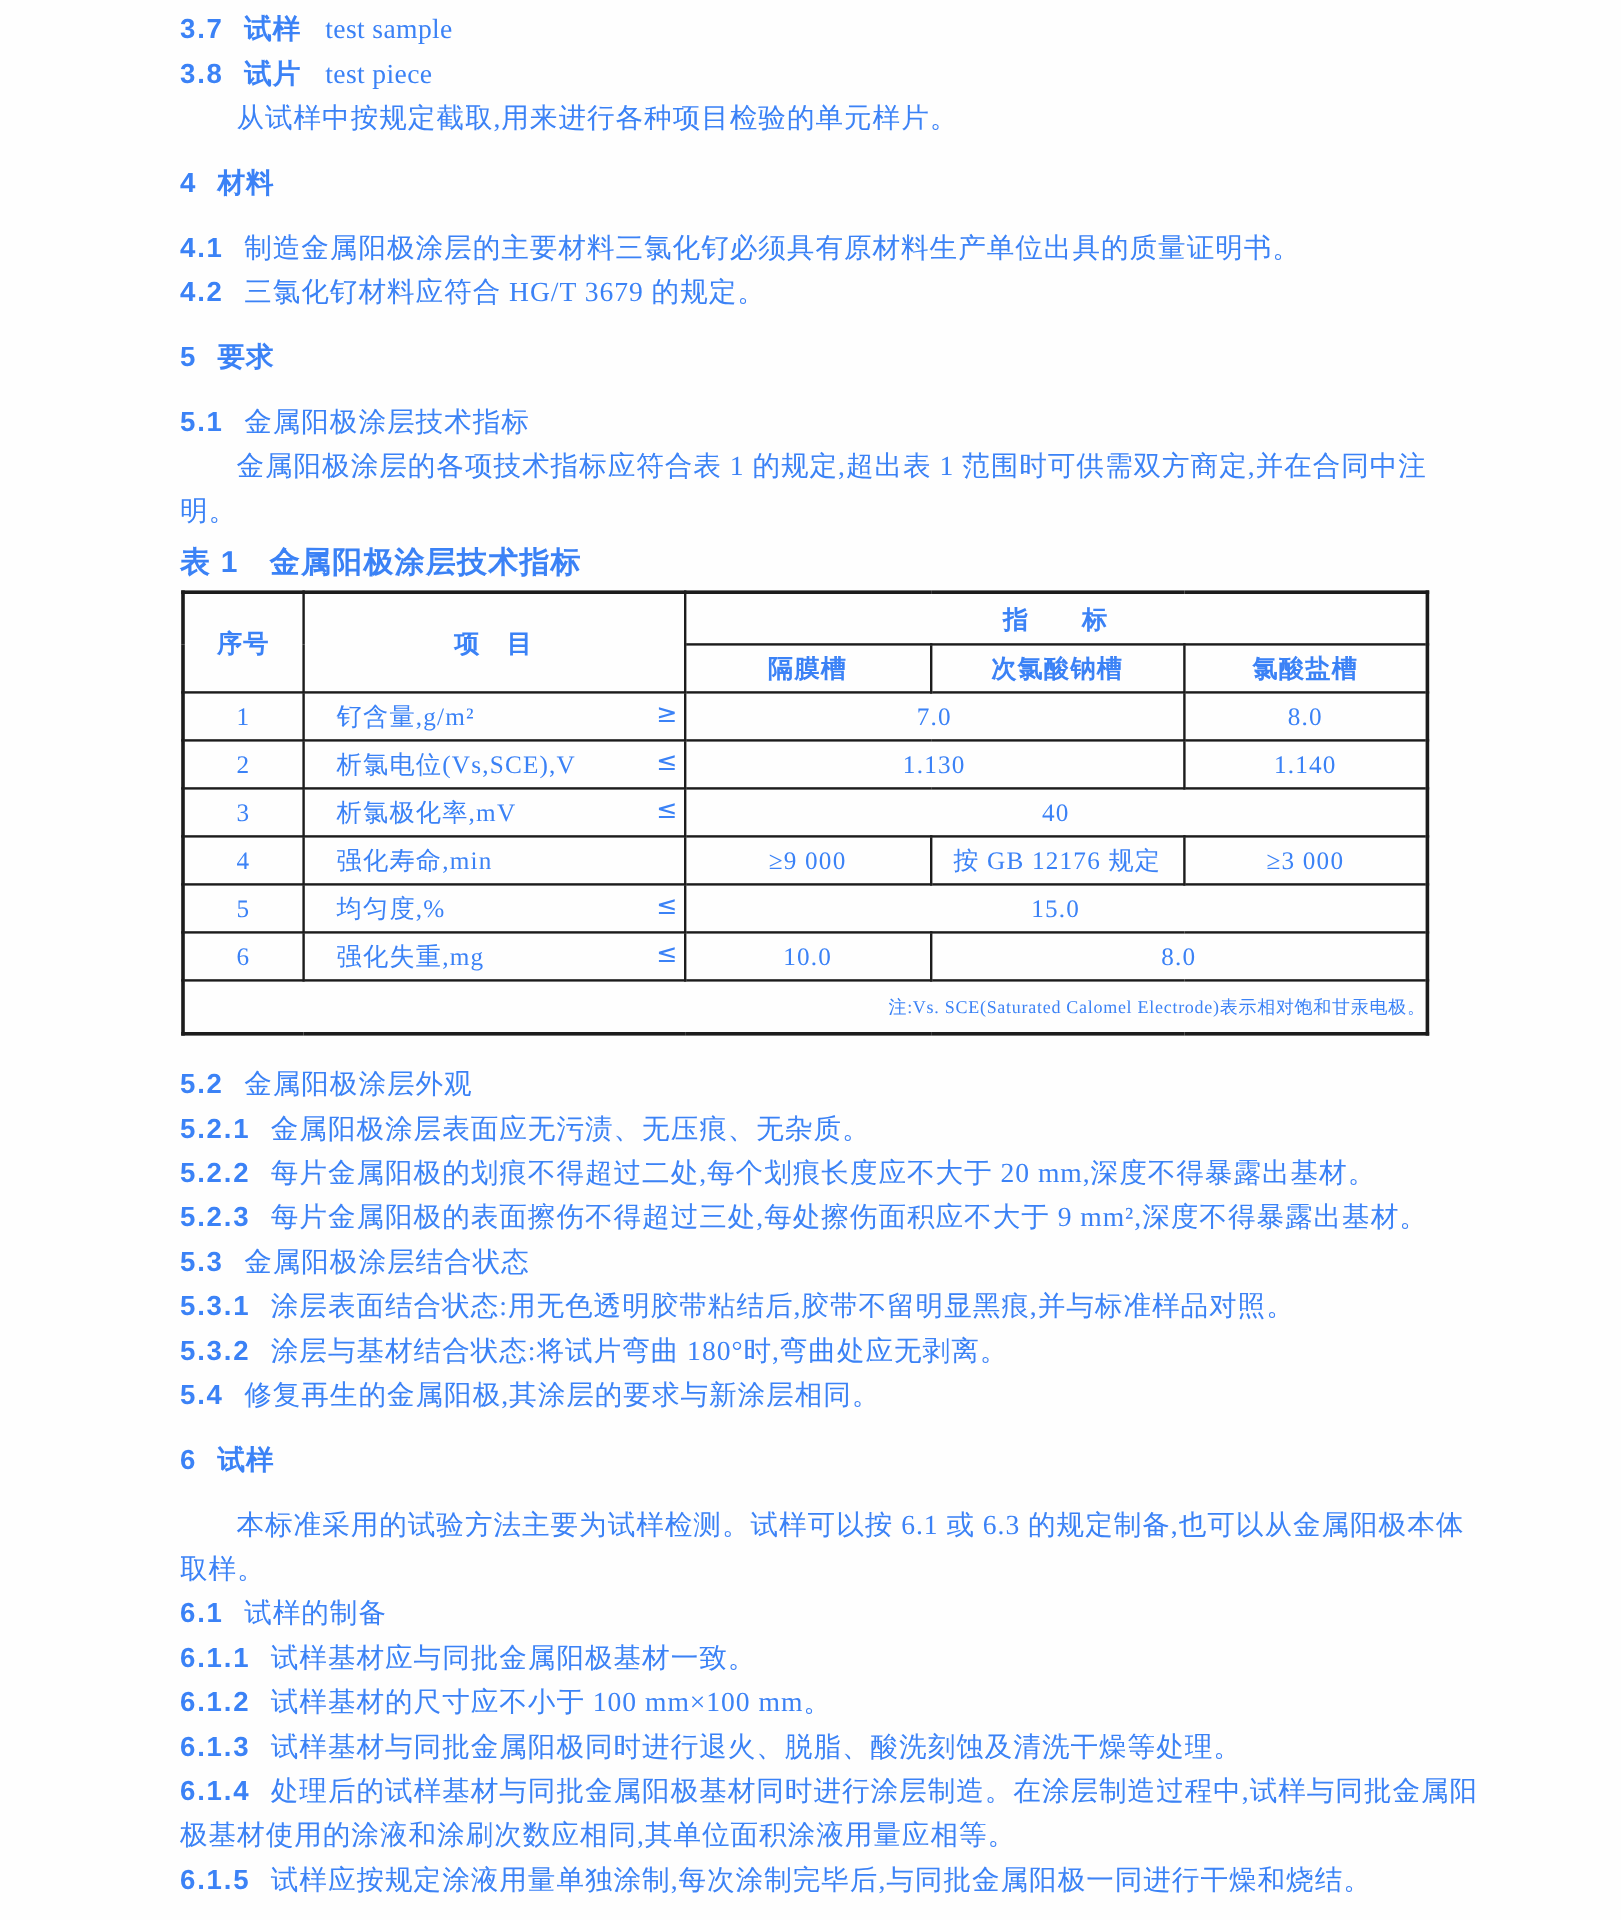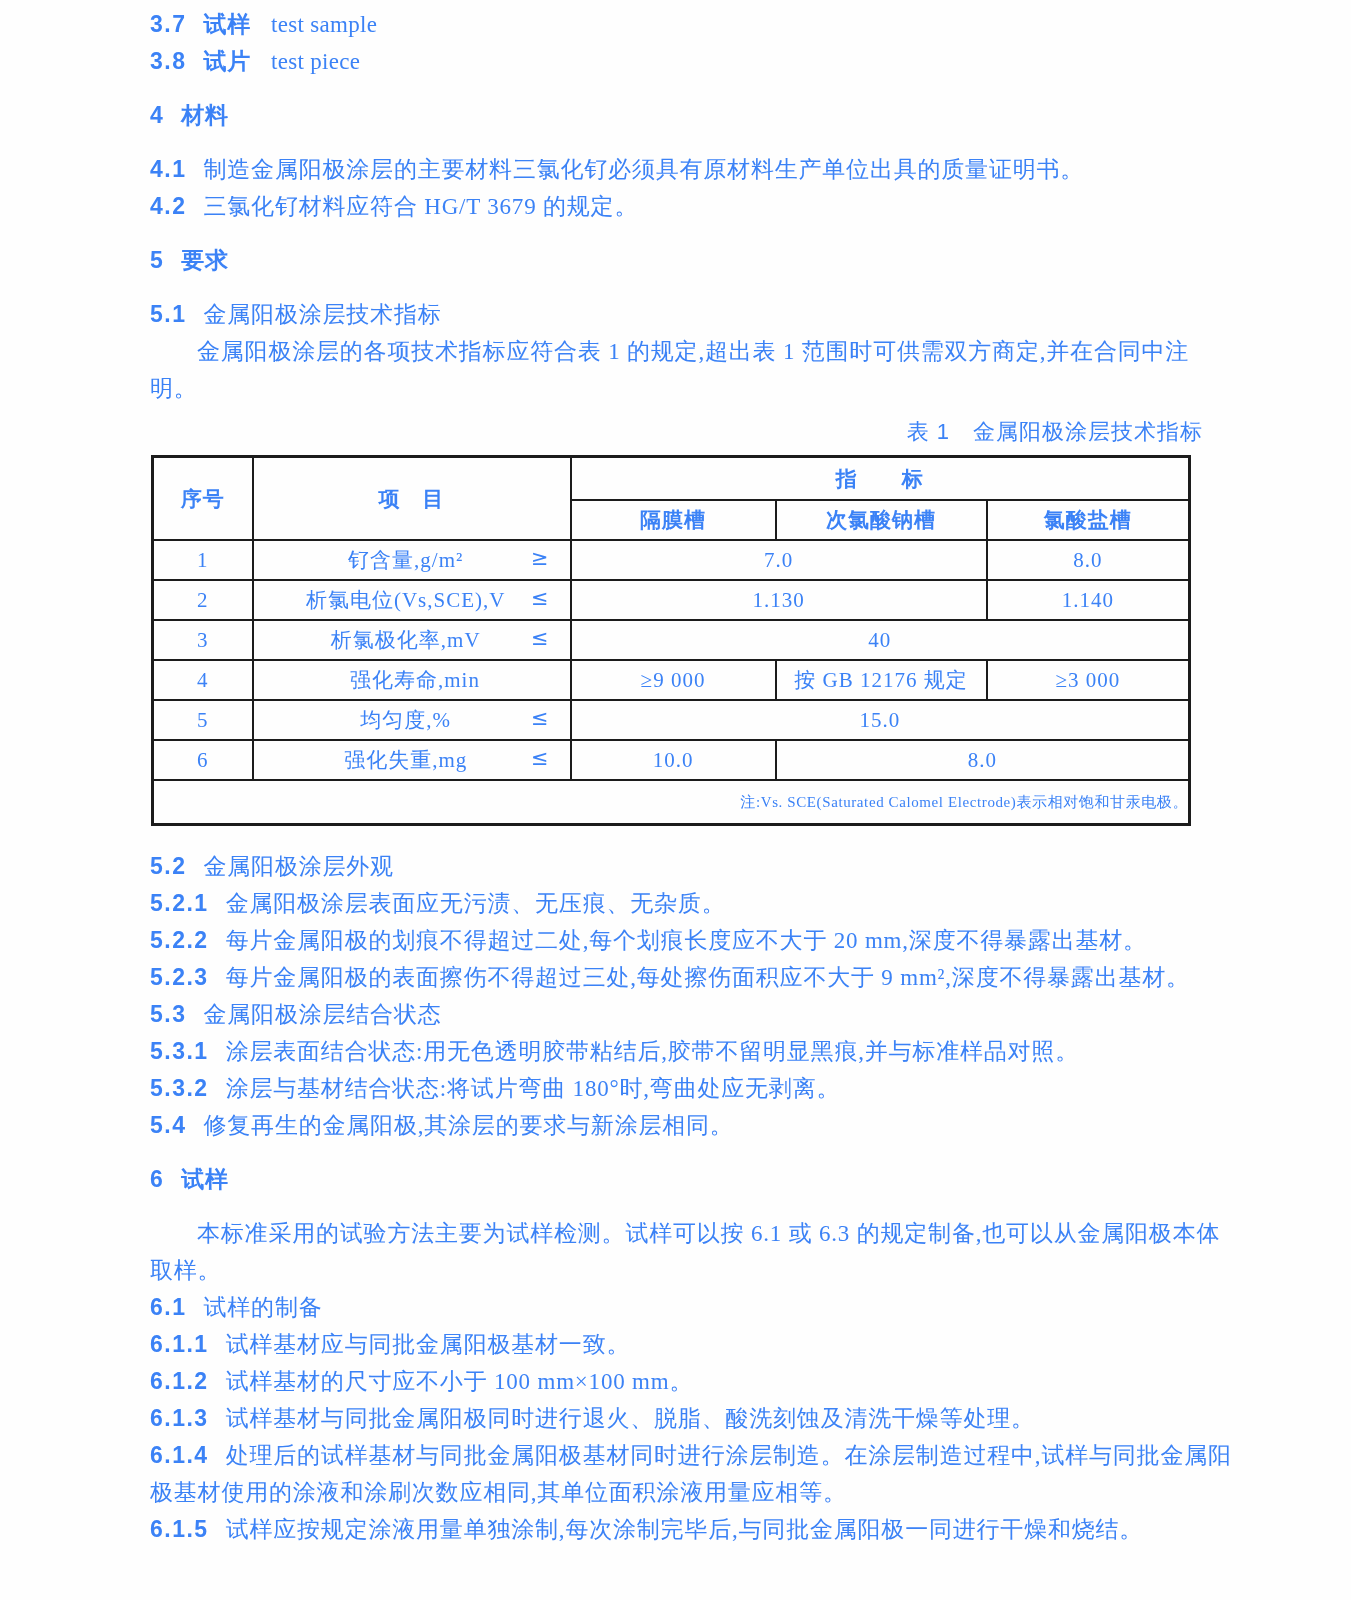--- a/index.html
+++ b/index.html
@@ -32,25 +32,25 @@
     margin-right:20px;
   }
   .en { font-family:"Liberation Serif","DejaVu Serif",serif; letter-spacing:0.3px; }
   .indent { text-indent:47px; }
   .h-main { margin:17px 0; }
   .h-main .title {
     font-family:"Liberation Sans","DejaVu Sans",sans-serif;
     font-weight:700;
   }
   .caption {
-    text-align:right;
-    font-size:22px;
+    text-align:left;
+    font-size:25px;
     line-height:36px;
     margin:7px 30px 0 0;
-    font-weight:400;
+    font-weight:700;
     font-family:"Liberation Sans","DejaVu Sans",sans-serif;
     letter-spacing:1px;
   }
   
   table.spec {
     border-collapse:collapse;
     table-layout:fixed;
     width:1037px;
     margin:5px 0 0 1px;
     border:3px solid #1c1c1c;
@@ -64,23 +64,23 @@
     padding:0;
     letter-spacing:1px;
   }
   table.spec tr.th1 td { height:41px; }
   table.spec tr.th2 td { height:38px;border-radius:11px; }
   table.spec .hd {
     font-family:"Liberation Sans","DejaVu Sans",sans-serif;
     font-weight:700;
   }
   table.spec td.item-cell {
-    text-align:center;
+    text-align:left;
     padding-left:27px;
-    padding-right:20px;
+    padding-right:4px;
   }
   table.spec td.item-cell .sym { float:right; font-family:"DejaVu Sans",sans-serif; }
   table.spec tr.note-row td {
     text-align:right;
     padding-left:35px;
     height:42px;
     font-size:15px;
     letter-spacing:0.6px;
   }
   .after-table { margin-top:22px; }
@@ -90,20 +90,21 @@
 
 <div class="page">
 
   <p class="line">
     <span class="num">3.7</span><span class="term">试样</span><span class="en">test sample</span>
   </p>
 
   <p class="line">
     <span class="num">3.8</span><span class="term">试片</span><span class="en">test piece</span>
   </p>
+  <p class="line indent">从试样中按规定截取,用来进行各种项目检验的单元样片。</p>
 
   <p class="line h-main">
     <span class="num">4</span><span class="title">材料</span>
   </p>
   <p class="line">
     <span class="num">4.1</span><span>制造金属阳极涂层的主要材料三氯化钌必须具有原材料生产单位出具的质量证明书。</span>
   </p>
   <p class="line">
     <span class="num">4.2</span><span>三氯化钌材料应符合 HG/T 3679 的规定。</span>
   </p>

